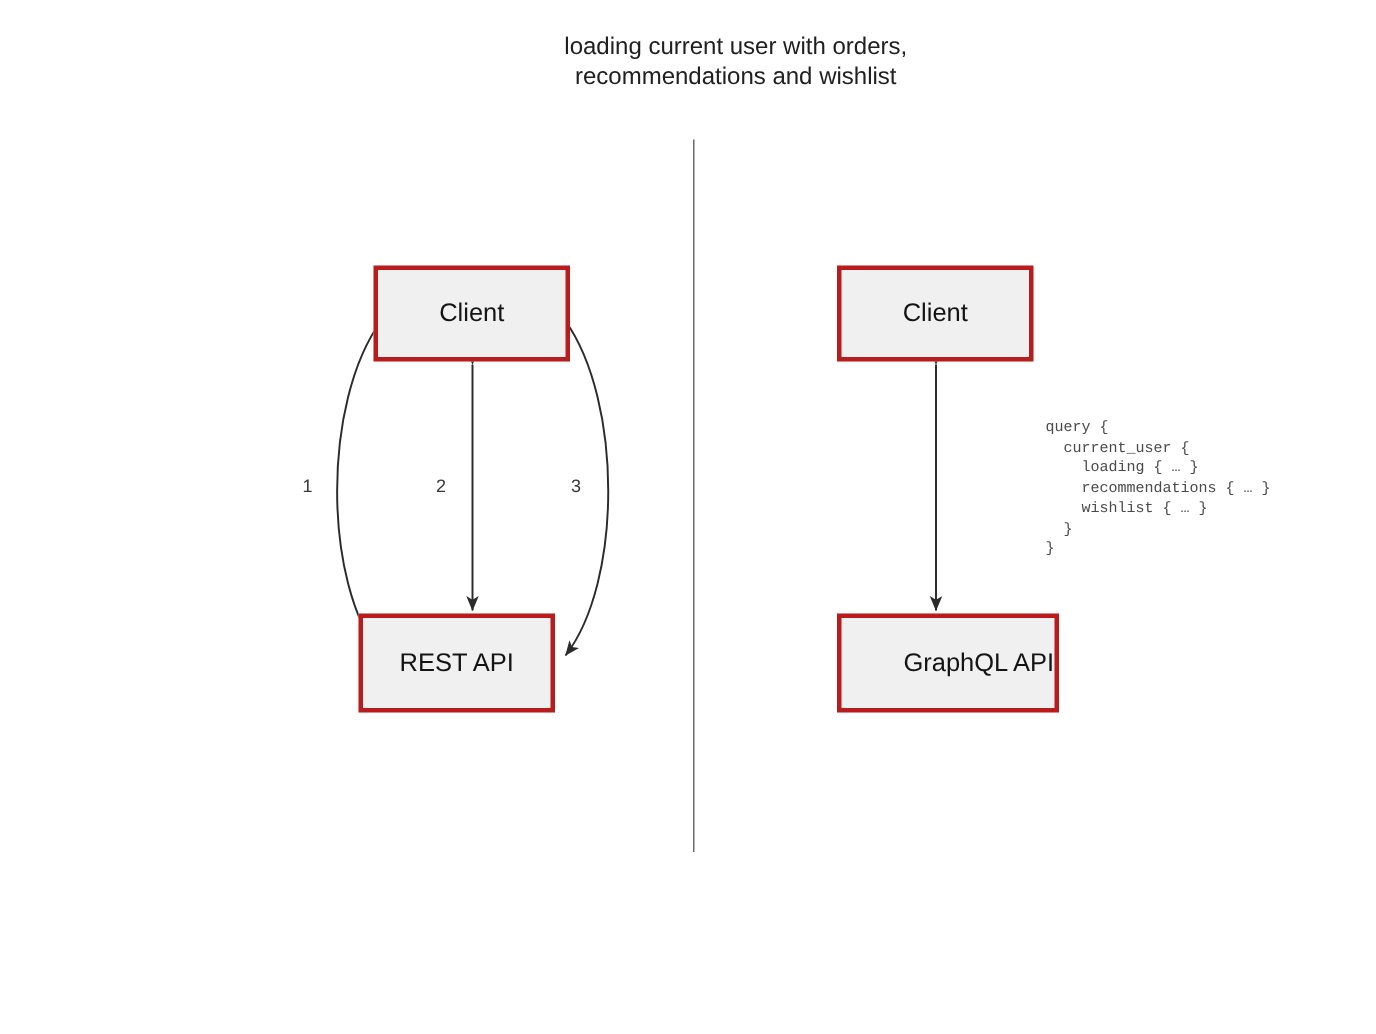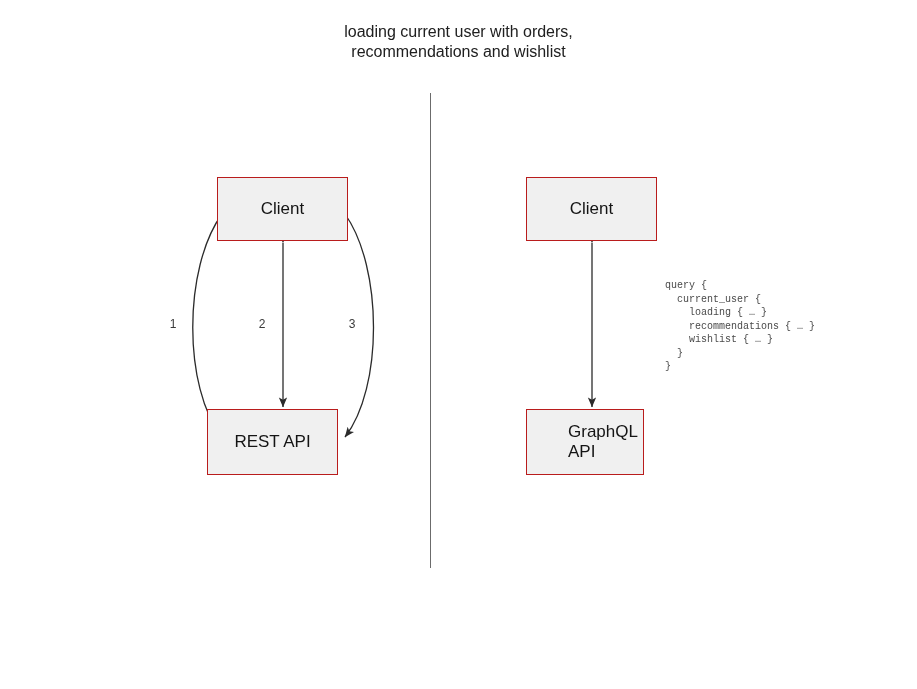--- a/index.html
+++ b/index.html
@@ -11,20 +11,21 @@
     width: 917px;
     height: 689px;
     position: relative;
     overflow: hidden;
     font-family: "Liberation Sans", sans-serif;
     color: #1a1a1a;
   }
   #canvas {
     position: absolute;
     inset: 0;
+    margin-left: 32px;
   }
   .title {
     position: absolute;
     left: 0;
     top: 22px;
     width: 917px;
     text-align: center;
     font-size: 16px;
     line-height: 20px;
     color: #202020;
@@ -34,32 +35,32 @@
     position: absolute;
     left: 430px;
     top: 93px;
     width: 1px;
     height: 475px;
     background: #6b6b6b;
   }
   .node {
     position: absolute;
     background: #f0f0f0;
-    border: 1px solid #b91c1c;
+    border: 3px solid #b91c1c;
     box-sizing: border-box;
     display: flex;
     align-items: center;
     justify-content: center;
     font-size: 17px;
     color: #141414;
   }
   .node-client-left  { left: 217px; top: 177px; width: 131px; height: 64px; }
   .node-rest-api     { left: 207px; top: 409px; width: 131px; height: 66px; }
   .node-client-right { left: 526px; top: 177px; width: 131px; height: 64px; }
-  .node-graphql-api  { left: 526px; top: 409px; width: 118px; height: 66px; padding-left: 41px; }
+  .node-graphql-api  { left: 526px; top: 409px; width: 148px; height: 66px; padding-left: 41px; }
 
   .edge-label {
     position: absolute;
     font-size: 12px;
     color: #3a3a3a;
     text-align: center;
     width: 20px;
   }
   .label-1 { left: 163px; top: 317px; }
   .label-2 { left: 252px; top: 317px; }

